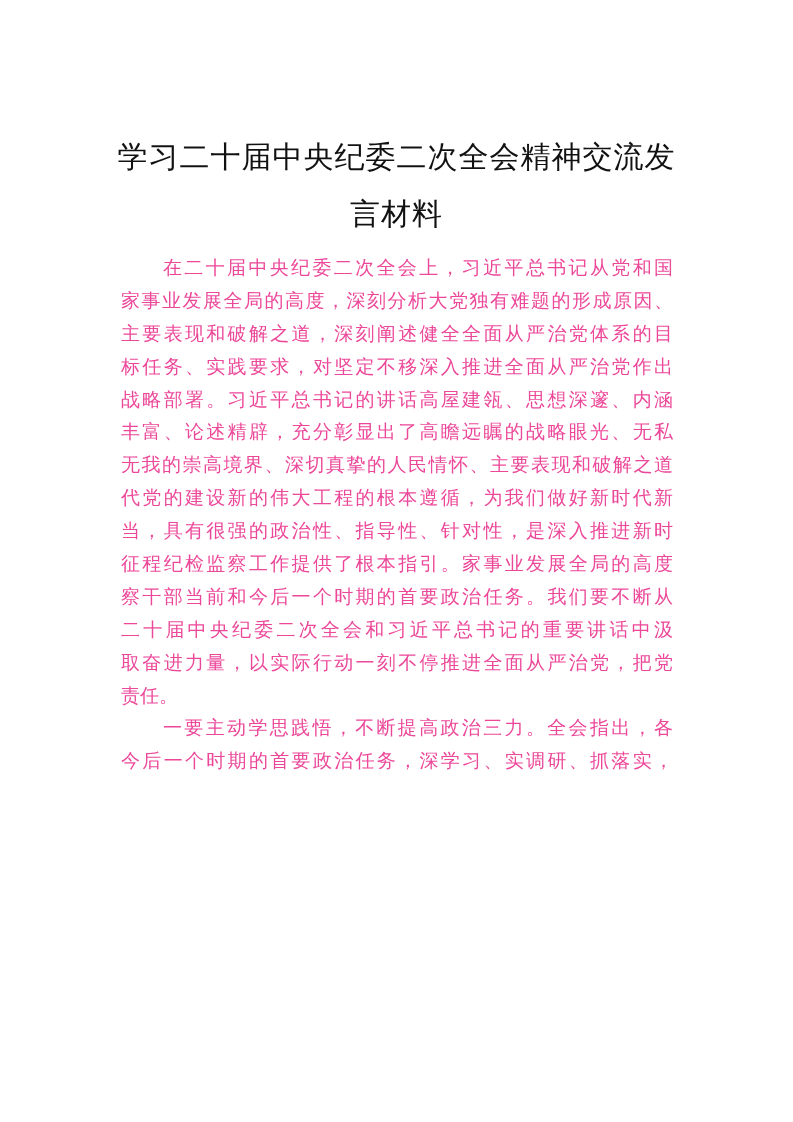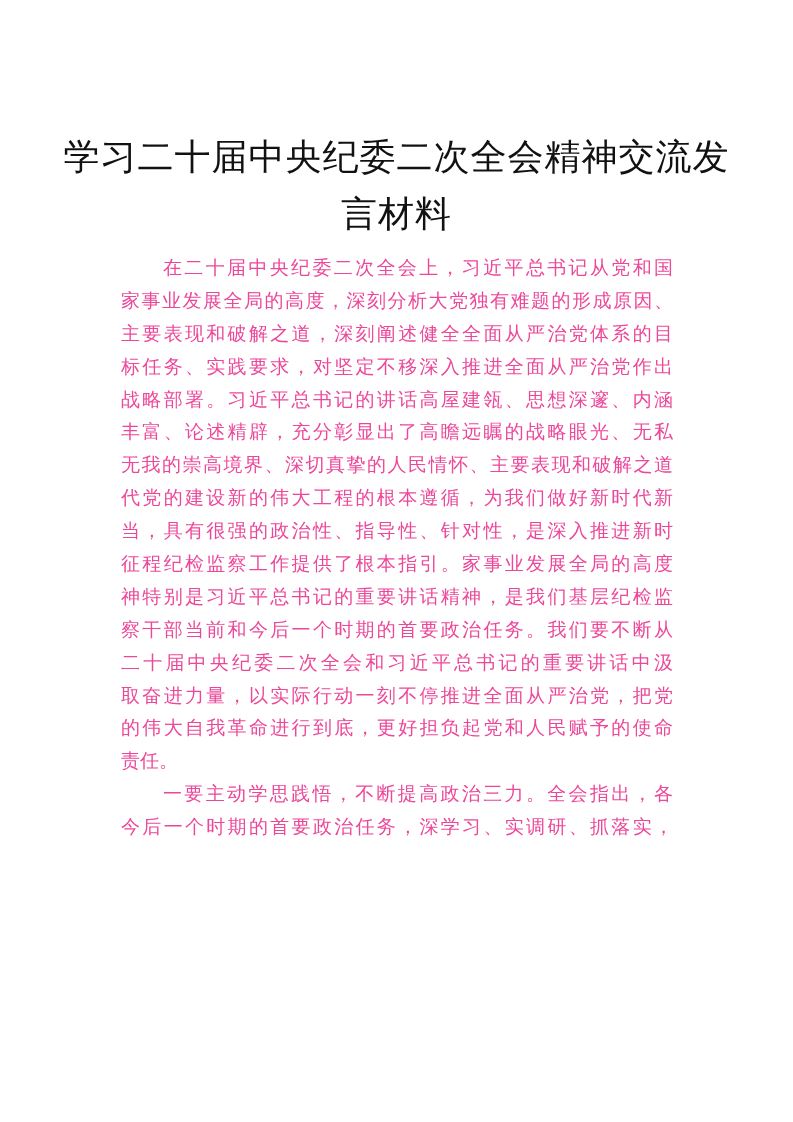--- a/index.html
+++ b/index.html
@@ -20,21 +20,21 @@
       left: 0; top: 0;
       width: 793px;
       height: 1122px;
       background: #ffffff;
     }
     .title {
       position: absolute;
       left: 0;
       width: 793px;
       text-align: center;
-      font-size: 36px;
+      font-size: 30px;
       line-height: 34px;
       letter-spacing: 1px;
       color: #111;
       white-space: nowrap;
     }
     .title.l1 { top: 140px; }
     .title.l2 { top: 197px; }
 
     .body-text {
       position: absolute;
@@ -67,25 +67,23 @@
       <div class="line indent">在二十届中央纪委二次全会上，习近平总书记从党和国</div>
       <div class="line">家事业发展全局的高度，深刻分析大党独有难题的形成原因、</div>
       <div class="line">主要表现和破解之道，深刻阐述健全全面从严治党体系的目</div>
       <div class="line">标任务、实践要求，对坚定不移深入推进全面从严治党作出</div>
       <div class="line">战略部署。习近平总书记的讲话高屋建瓴、思想深邃、内涵</div>
       <div class="line">丰富、论述精辟，充分彰显出了高瞻远瞩的战略眼光、无私</div>
       <div class="line">无我的崇高境界、深切真挚的人民情怀、主要表现和破解之道</div>
       <div class="line">代党的建设新的伟大工程的根本遵循，为我们做好新时代新</div>
       <div class="line">当，具有很强的政治性、指导性、针对性，是深入推进新时</div>
       <div class="line">征程纪检监察工作提供了根本指引。家事业发展全局的高度</div>
-      <div class="line">神特别是习近平总书记的重要讲话精神，是我们基层纪检监</div>
       <div class="line">察干部当前和今后一个时期的首要政治任务。我们要不断从</div>
       <div class="line">二十届中央纪委二次全会和习近平总书记的重要讲话中汲</div>
       <div class="line">取奋进力量，以实际行动一刻不停推进全面从严治党，把党</div>
-      <div class="line">的伟大自我革命进行到底，更好担负起党和人民赋予的使命</div>
       <div class="line last">责任。</div>
     </div>
     <div>
       <div class="line indent">一要主动学思践悟，不断提高政治三力。全会指出，各</div>
       <div class="line">今后一个时期的首要政治任务，深学习、实调研、抓落实，</div>
     </div>
   </div>
 
 </div>
 

